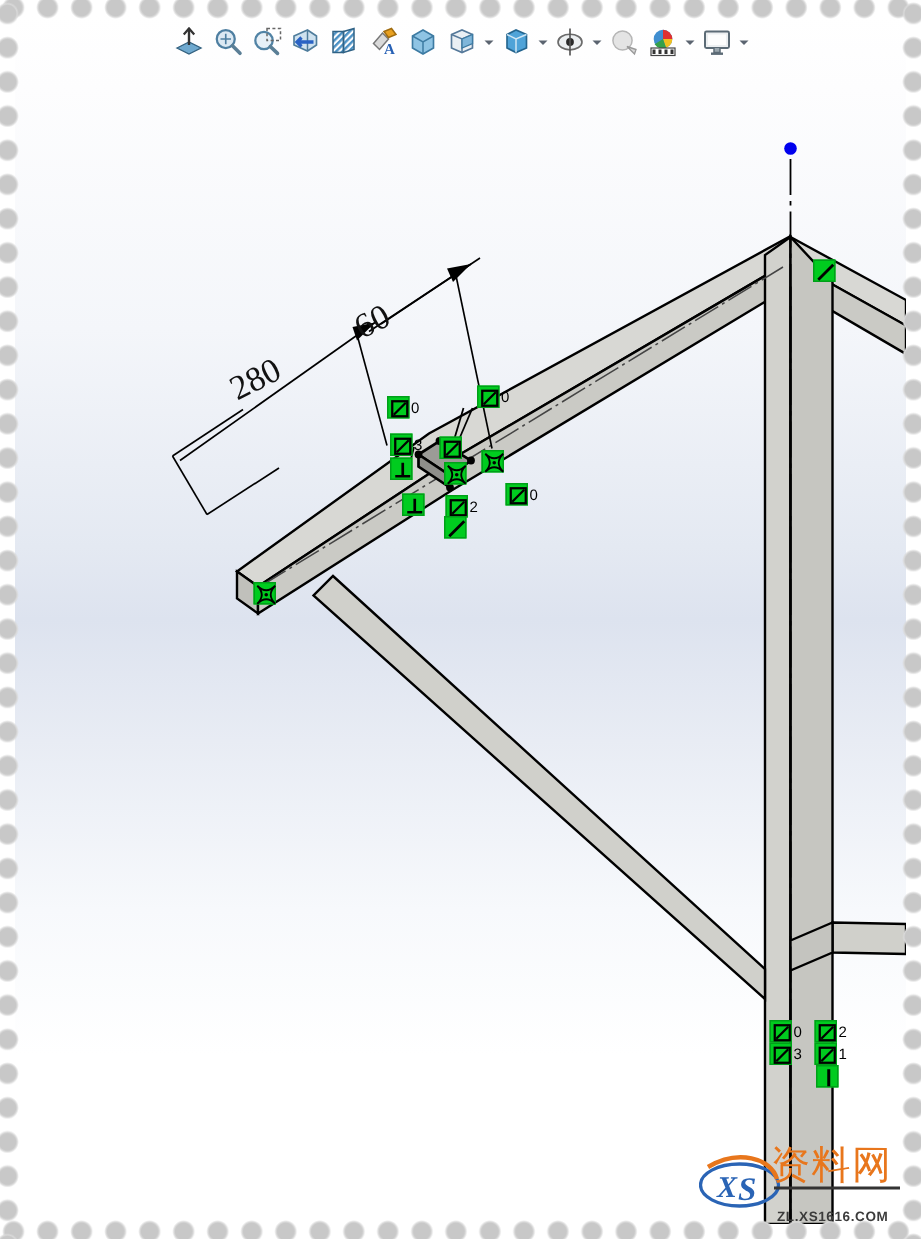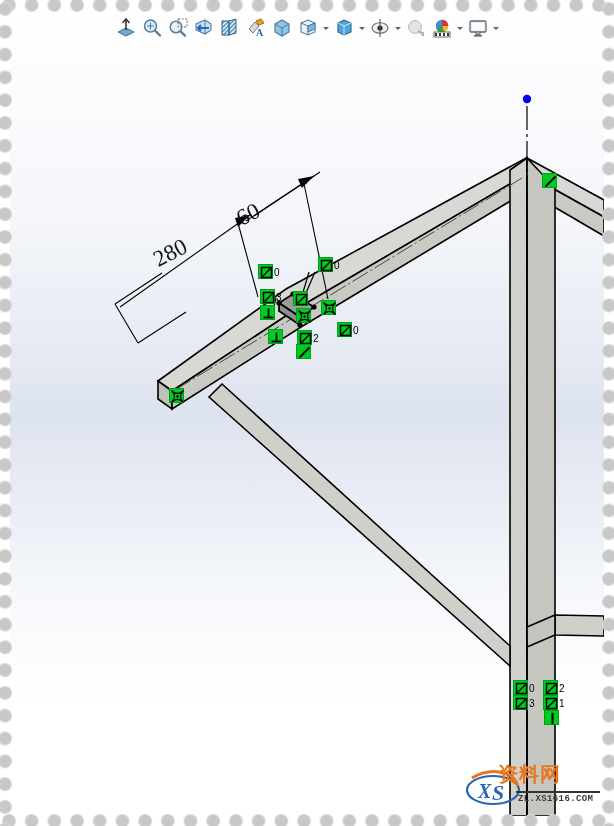--- a/index.html
+++ b/index.html
@@ -137,30 +137,30 @@
 
   
   .watermark{
     position:absolute;
     right:2px;bottom:-2px;
     width:136px;height:58px;
     z-index:60;
     pointer-events:none;
   }
   .wm-cn{
-    position:absolute;left:32px;top:4px;
+    position:absolute;left:48px;top:4px;
     font-family:"DejaVu Sans", sans-serif;
-    font-size:20px;font-weight:bold;
+    font-size:26px;font-weight:normal;
     color:#e8761c;
     letter-spacing:1px;
     line-height:1;
   }
   .wm-url{
-    position:absolute;left:52px;top:34px;
-    font-family:Liberation Mono, monospace;
+    position:absolute;left:52px;top:46px;
+    font-family:Liberation Sans, sans-serif;
     font-size:9px;font-weight:bold;
     color:#3b3b3b;
     letter-spacing:.4px;
   }
   .wm-line{
     position:absolute;left:50px;top:31px;width:84px;height:1.5px;background:#333;
   }
 </style>
 </head>
 <body>

